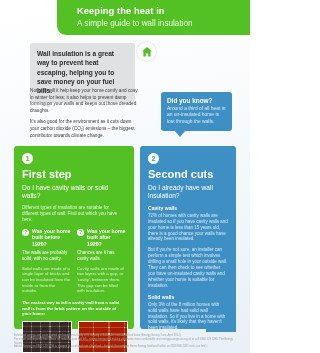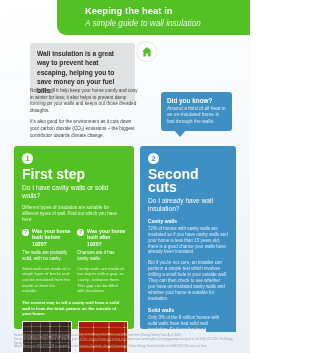--- a/index.html
+++ b/index.html
@@ -14,35 +14,34 @@
     width: 250px; height: 353px;
     background: linear-gradient(170deg, #ffffff 0%, #f4f8fb 55%, #e8f0f6 100%);
   }
 
   
   .header {
     position: absolute;
     left: 57px; top: 0; width: 193px; height: 35px;
     background: #53c124;
     border-bottom-left-radius: 9px;
-    padding: 6px 0 0 28px;
+    padding: 6px 0 0 20px;
   }
   .header-title {
     color: #ffffff;
     font-size: 9.3px;
     font-weight: bold;
     letter-spacing: 0.1px;
     line-height: 11px;
   }
   .header-sub {
     color: #eafbe2;
     font-size: 8.2px;
     line-height: 11px;
     margin-top: 1px;
-    font-style: italic;
   }
 
   
   .intro-bubble {
     position: absolute;
     left: 30px; top: 43px; width: 105px;
     background: #dfe1e2;
     border-radius: 3px;
     padding: 6px 7px 7px 7px;
   }
@@ -131,21 +130,21 @@
     font-size: 7.4px;
     font-weight: bold;
     text-align: center;
     line-height: 11px;
     margin-bottom: 4px;
   }
   .panel-blue .step-num { color: #3e8fc4; }
 
   .step-title {
     color: #ffffff;
-    font-size: 14px;
+    font-size: 11px;
     font-weight: bold;
     line-height: 13px;
     margin-bottom: 3px;
   }
   .step-question {
     color: #ffffff;
     font-size: 6.6px;
     line-height: 8.4px;
     margin-bottom: 4px;
   }

